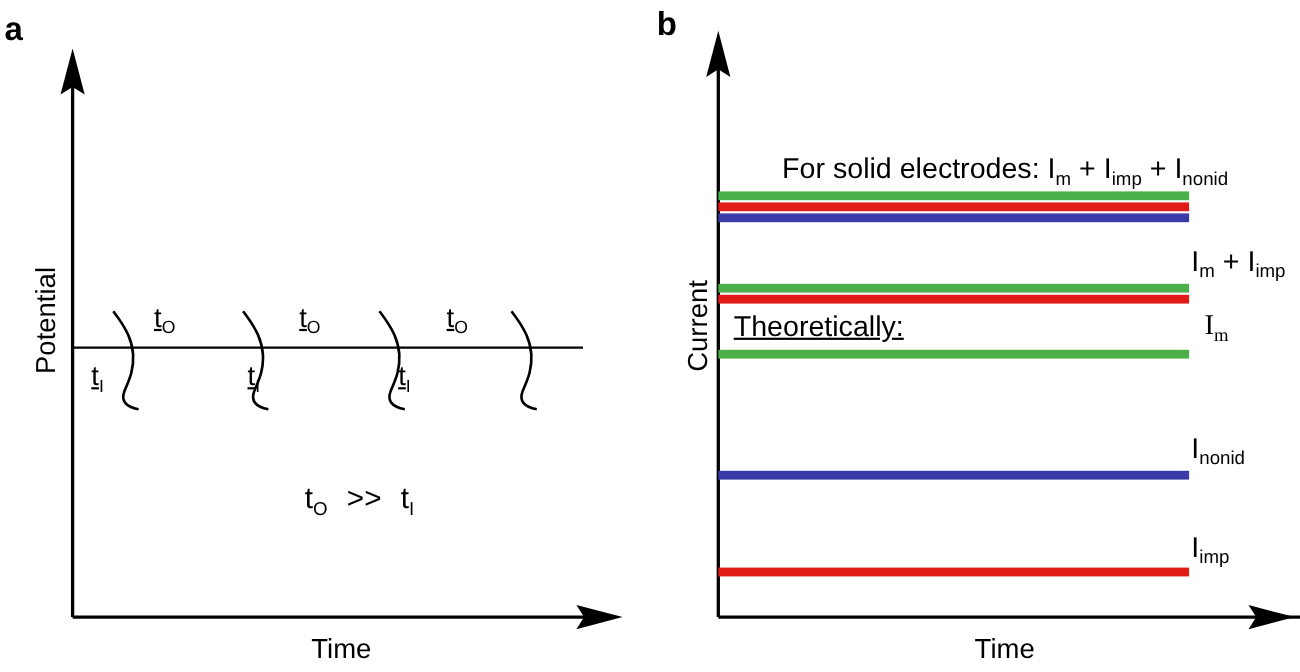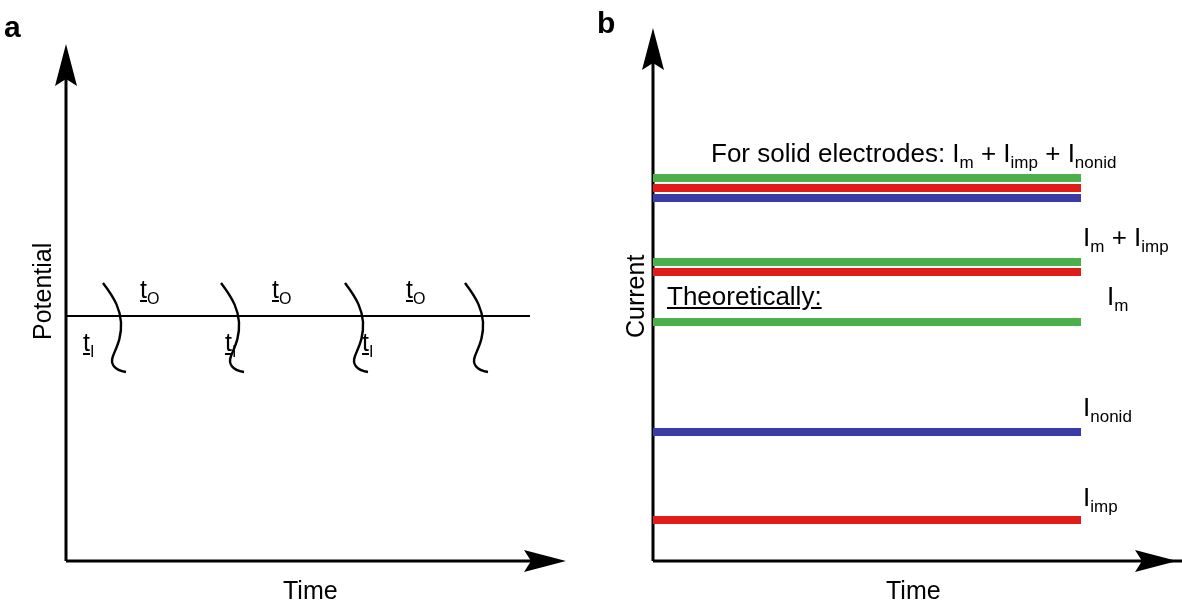--- a/index.html
+++ b/index.html
@@ -108,20 +108,25 @@
   <div class="tlabel" style="left:83px;top:330px;">
     <span>t</span><sub>I</sub>
   </div>
   <div class="tlabel" style="left:225px;top:330px;">
     <span>t</span><sub>I</sub>
   </div>
   <div class="tlabel" style="left:362px;top:330px;">
     <span>t</span><sub>I</sub>
   </div>
 
+  <div class="ineq" style="left:277px;top:440px;">
+    <span>t</span><sub>O</sub>
+    <span style="padding:0 10px;">&gt;&gt;</span>
+    <span>t</span><sub>I</sub>
+  </div>
 </div>
 
 <div class="panel" id="panel-b">
 
   <div class="panel-letter" style="left:6px;top:8px;">b</div>
 
   <div class="axis-label vlabel" style="left:32px;top:338px;">Current</div>
 
   <div class="axis-label" style="left:295px;top:578px;">Time</div>
 
@@ -154,21 +159,21 @@
   </div>
 
 
   <div class="btext" style="left:76px;top:283px;text-decoration:underline;">
     <span>Theoretically:</span>
   </div>
 
   <div class="btext" style="left:492px;top:224px;">
     <span>I</span><sub>m</sub><span> + I</span><sub>imp</sub>
   </div>
-  <div class="btext" style="left:516px;top:283px;">
+  <div class="btext" style="left:504px;top:283px;font-family:Liberation Serif, serif;">
     <span>I</span><sub>m</sub>
   </div>
   <div class="btext" style="left:492px;top:394px;text-align:right;">
     <span>I</span><sub>nonid</sub>
   </div>
   <div class="btext" style="left:492px;top:484px;text-align:center;">
     <span>I</span><sub>imp</sub>
   </div>
 </div>
 

